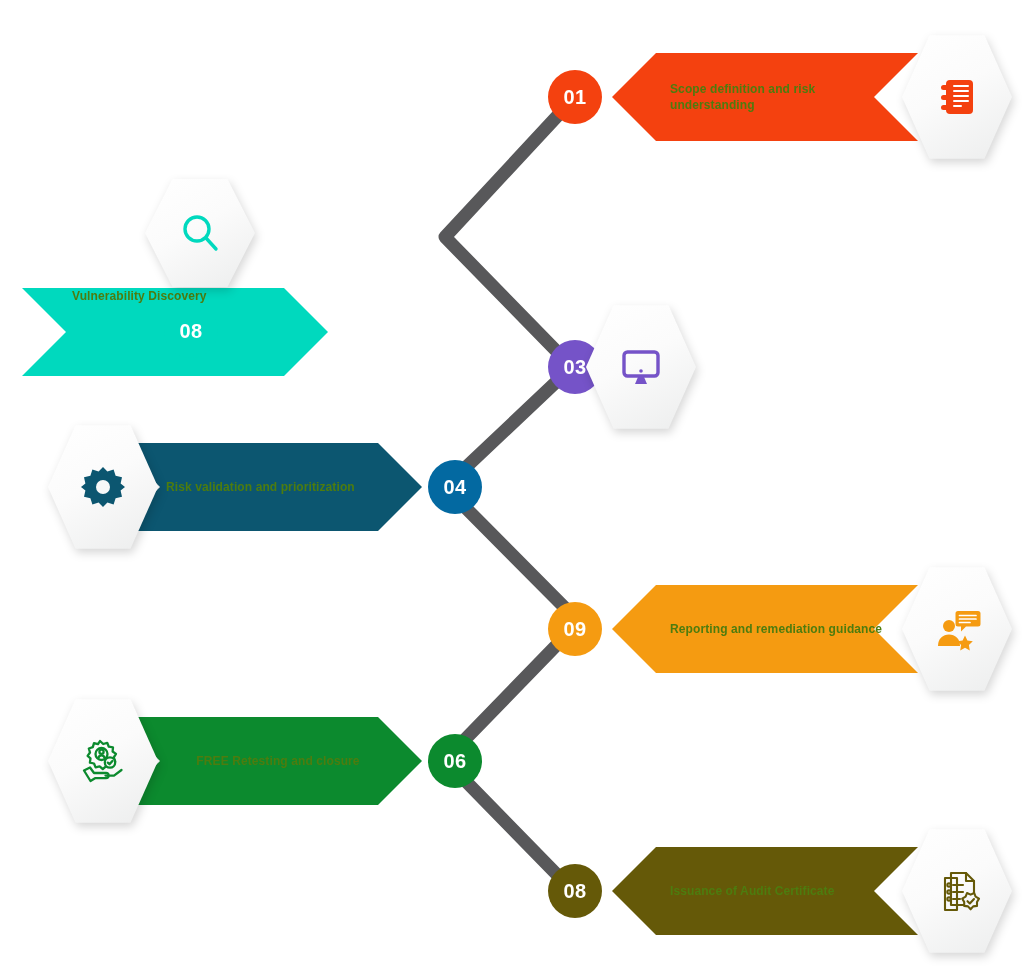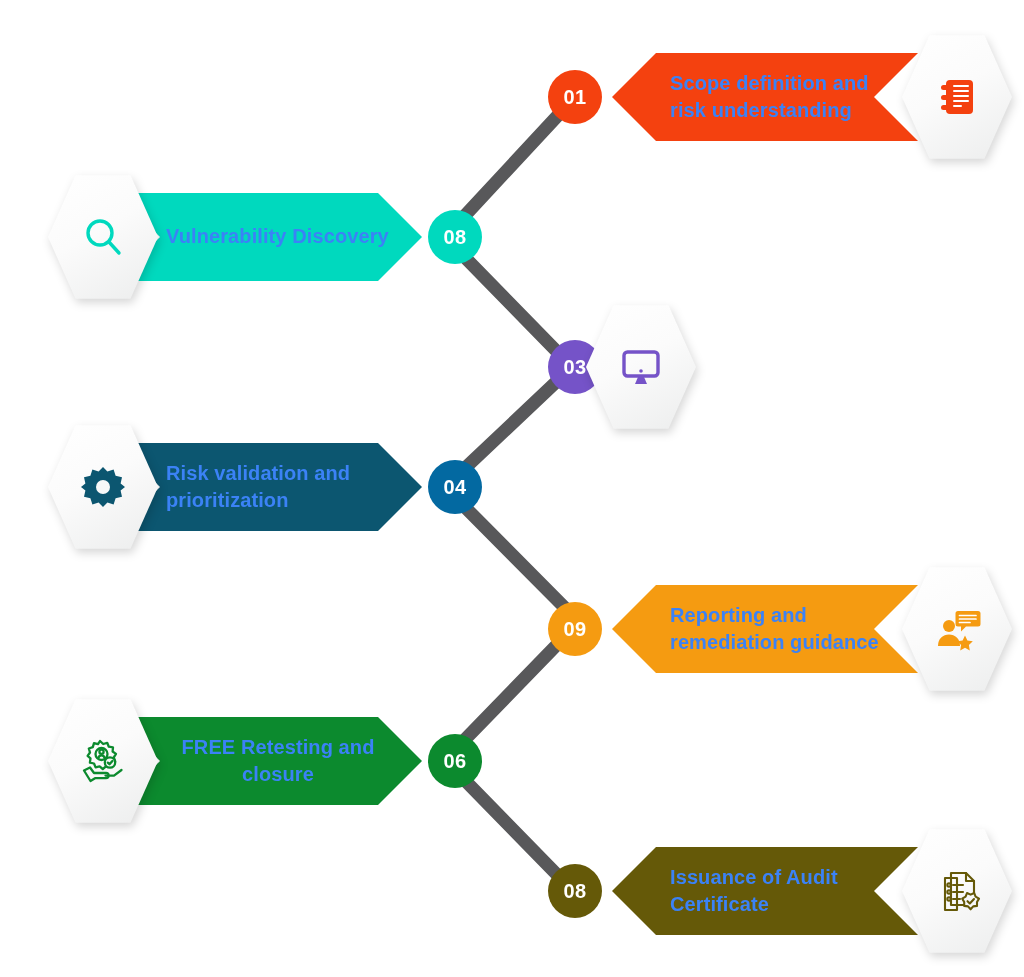--- a/index.html
+++ b/index.html
@@ -70,22 +70,22 @@
     z-index: 3;
   }
   .banner-shape {
     position: absolute;
     inset: 0;
     z-index: 1;
   }
   .banner-label {
     position: relative;
     z-index: 2;
-    color: #3b82f6;
-    font-size: 20px;
+    color: #4d7c0f;
+    font-size: 12px;
     font-weight: bold;
     line-height: 1.36;
     letter-spacing: 0.1px;
     width: 224px;
   }
   .step-row.right .banner { margin-left: 10px; }
   .step-row.right .banner-label { margin-left: 58px; }
   .step-row.left  .banner { margin-left: -26px; margin-right: 8px; }
   .step-row.left  .banner-label { margin-left: 50px; }
 
@@ -158,21 +158,21 @@
           <line x1="21" y1="13" x2="35" y2="13"></line>
           <line x1="21" y1="18" x2="35" y2="18"></line>
           <line x1="21" y1="23" x2="35" y2="23"></line>
           <line x1="21" y1="28" x2="35" y2="28"></line>
           <line x1="21" y1="33" x2="28" y2="33"></line>
         </g>
       </svg>
     </div>
   </div>
 
-  <div class="step-row left" style="top:178px;">
+  <div class="step-row left" style="top:178px;flex-direction:column;">
     <div class="hex">
       <div class="hex-bg"></div>
       <svg class="hex-icon" viewBox="0 0 48 48">
         <g fill="none" stroke="#00D9BE" stroke-width="3.4" stroke-linecap="round">
           <circle cx="21" cy="20" r="12"></circle>
           <line x1="30" y1="29" x2="40" y2="40"></line>
         </g>
       </svg>
     </div>
     <div class="banner">

